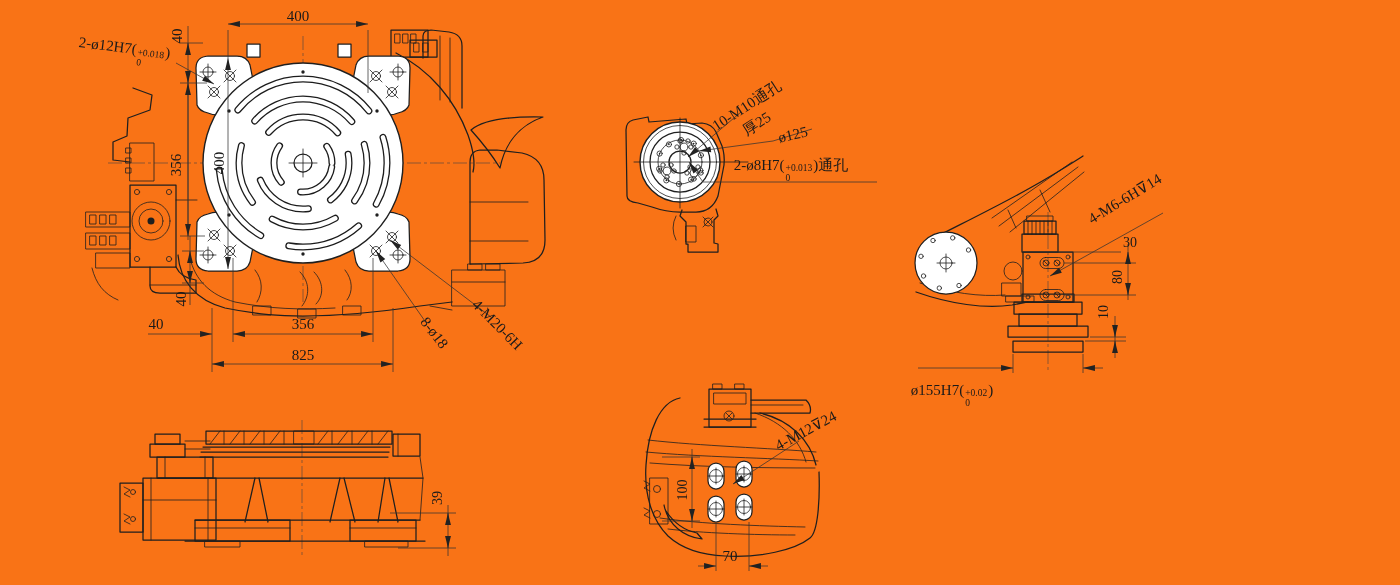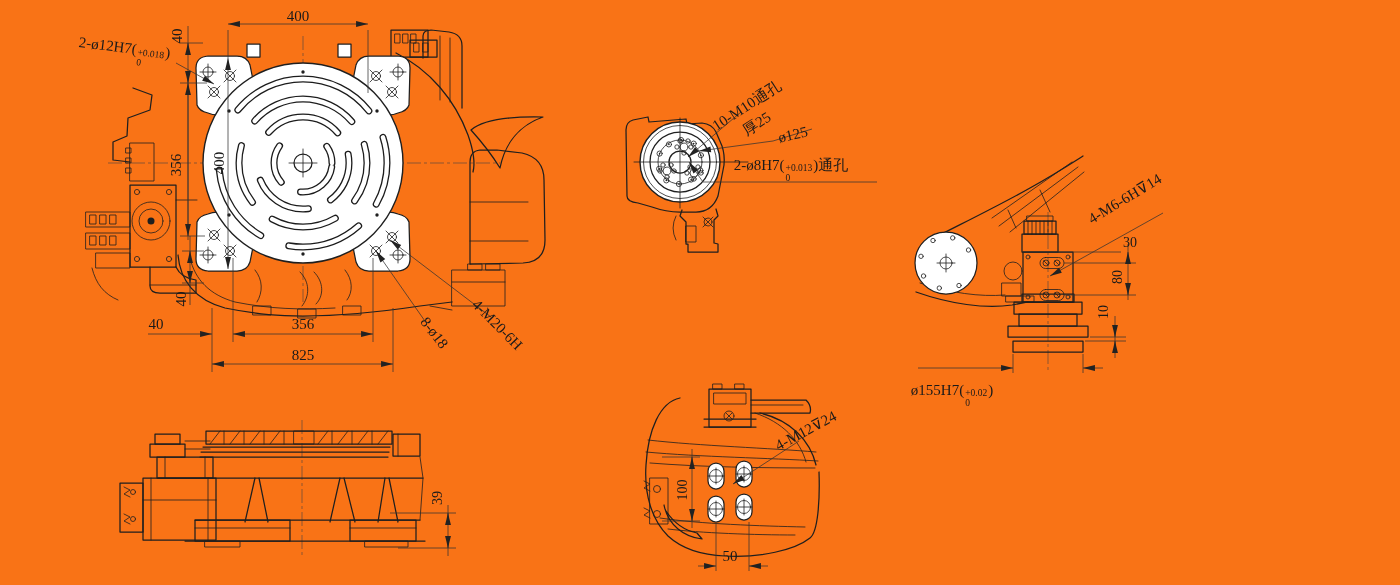--- a/index.html
+++ b/index.html
@@ -502,15 +502,15 @@
   <span>ø155H7(</span><span class="tol">
         <i>+0.02</i>
         <i>0</i>
       </span><span>)</span>
 </div>
 
 <div class="lbl sm" style="left:438px;top:498px;transform:translate(-50%,-50%) rotate(-90deg);">39</div>
 
 <div class="lbl" style="left:806px;top:431px;transform:translate(-50%,-50%) rotate(-28deg);">4-M12⊽24</div>
 <div class="lbl sm" style="left:683px;top:490px;transform:translate(-50%,-50%) rotate(-90deg);">100</div>
-<div class="lbl" style="left:730px;top:556px;transform:translate(-50%,-50%);">50</div>
+<div class="lbl" style="left:730px;top:556px;transform:translate(-50%,-50%);">70</div>
 
 </div>
 
 </body></html>

